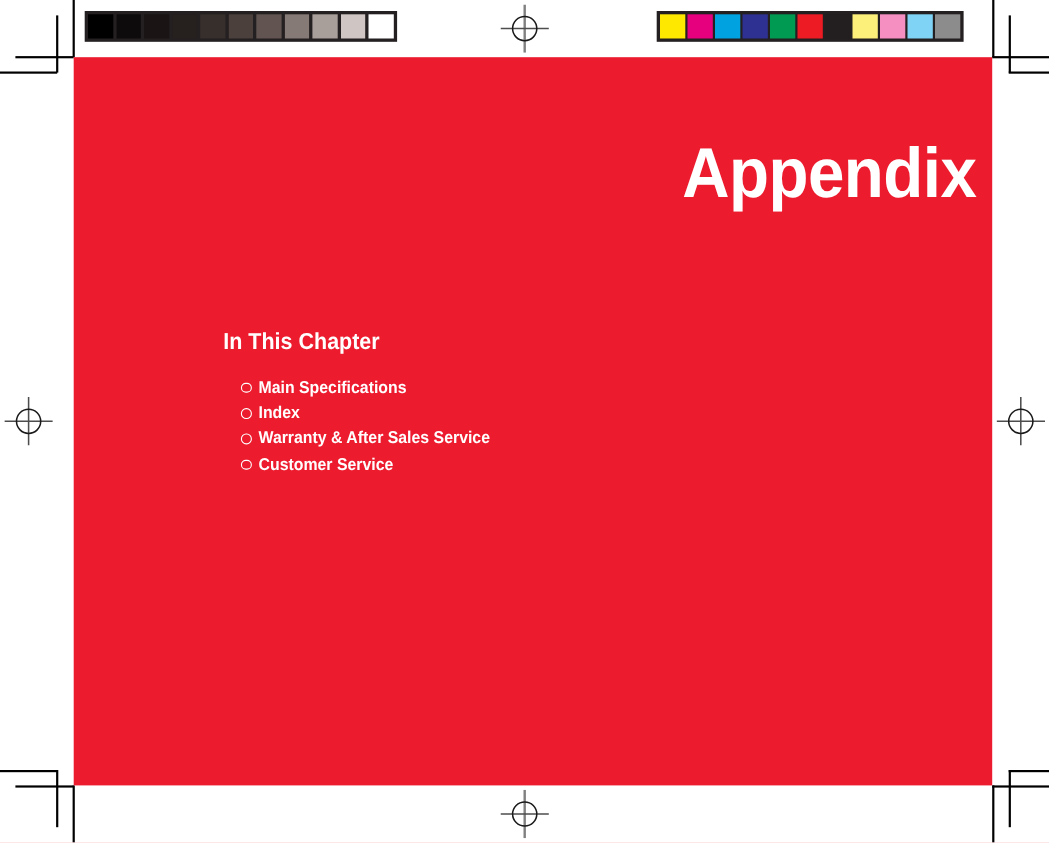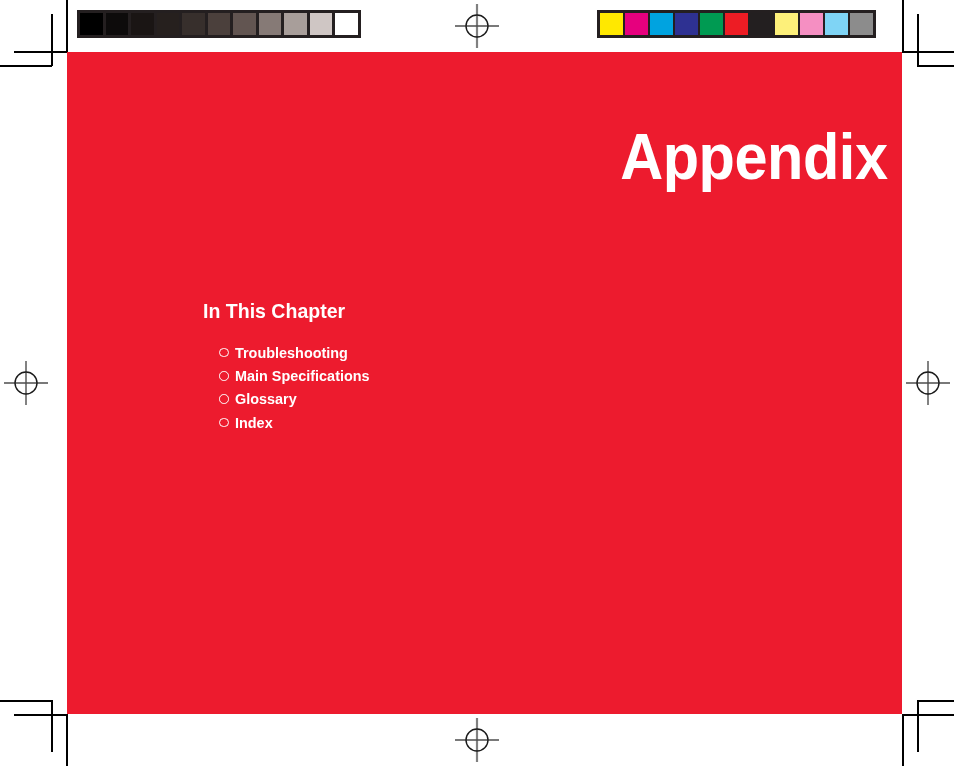--- a/index.html
+++ b/index.html
@@ -238,29 +238,29 @@
 
   <div id="red-panel"></div>
 
   <div id="chapter-title">Appendix</div>
 
   <div id="in-this-chapter">In This Chapter</div>
 
   <ul id="chapter-list">
       <li class="chapter-list-item">
         <span class="bullet-ring"></span>
-        <span class="chapter-list-label">Troubleshooting</span>
-      </li>
-      <li class="chapter-list-item">
-        <span class="bullet-ring"></span>
         <span class="chapter-list-label">Main Specifications</span>
       </li>
       <li class="chapter-list-item">
         <span class="bullet-ring"></span>
-        <span class="chapter-list-label">Glossary</span>
-      </li>
-      <li class="chapter-list-item">
-        <span class="bullet-ring"></span>
         <span class="chapter-list-label">Index</span>
       </li>
+      <li class="chapter-list-item">
+        <span class="bullet-ring"></span>
+        <span class="chapter-list-label">Warranty &amp; After Sales Service</span>
+      </li>
+      <li class="chapter-list-item">
+        <span class="bullet-ring"></span>
+        <span class="chapter-list-label">Customer Service</span>
+      </li>
     </ul>
 
 </div>
 
 </body></html>

